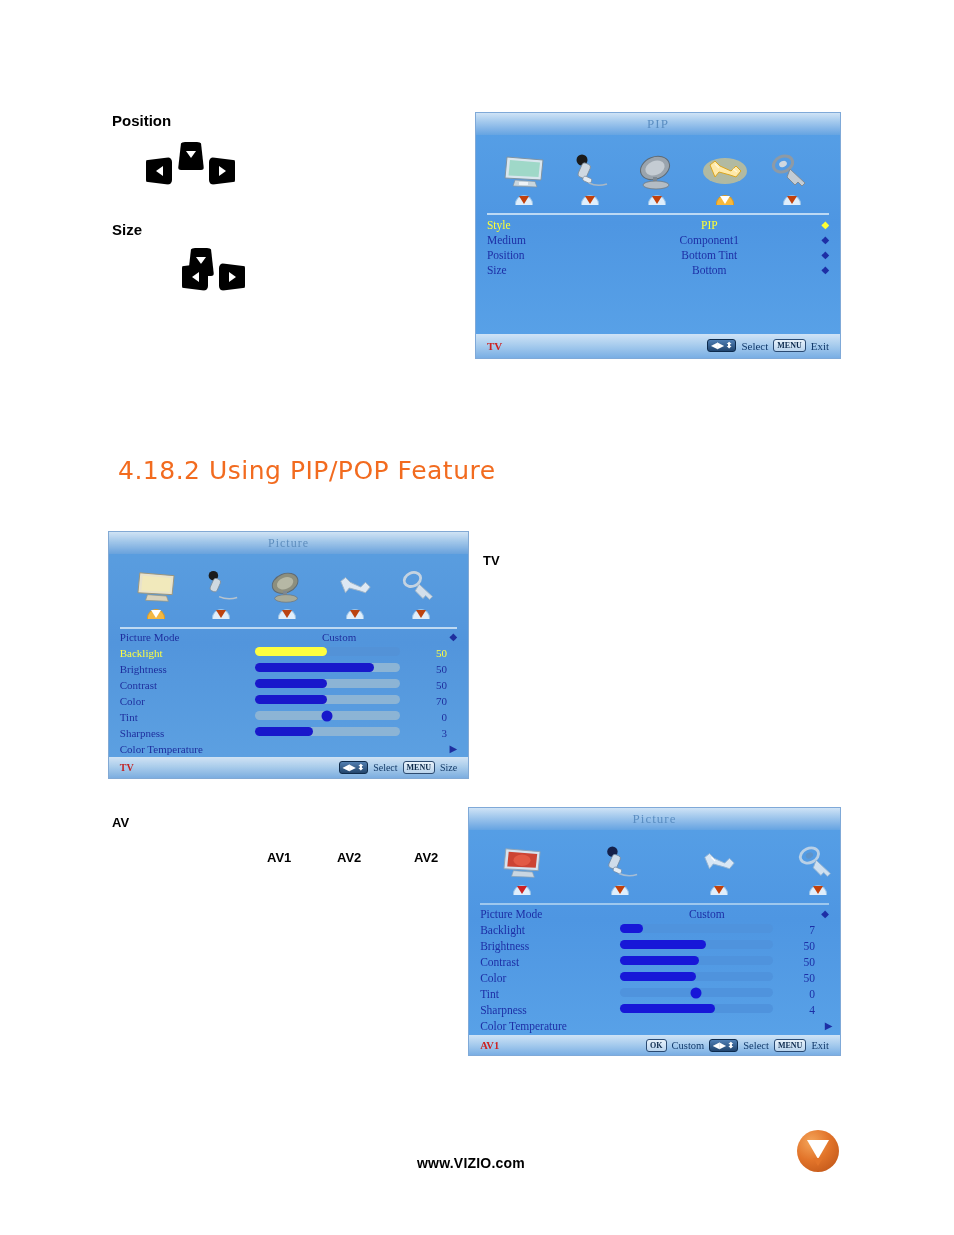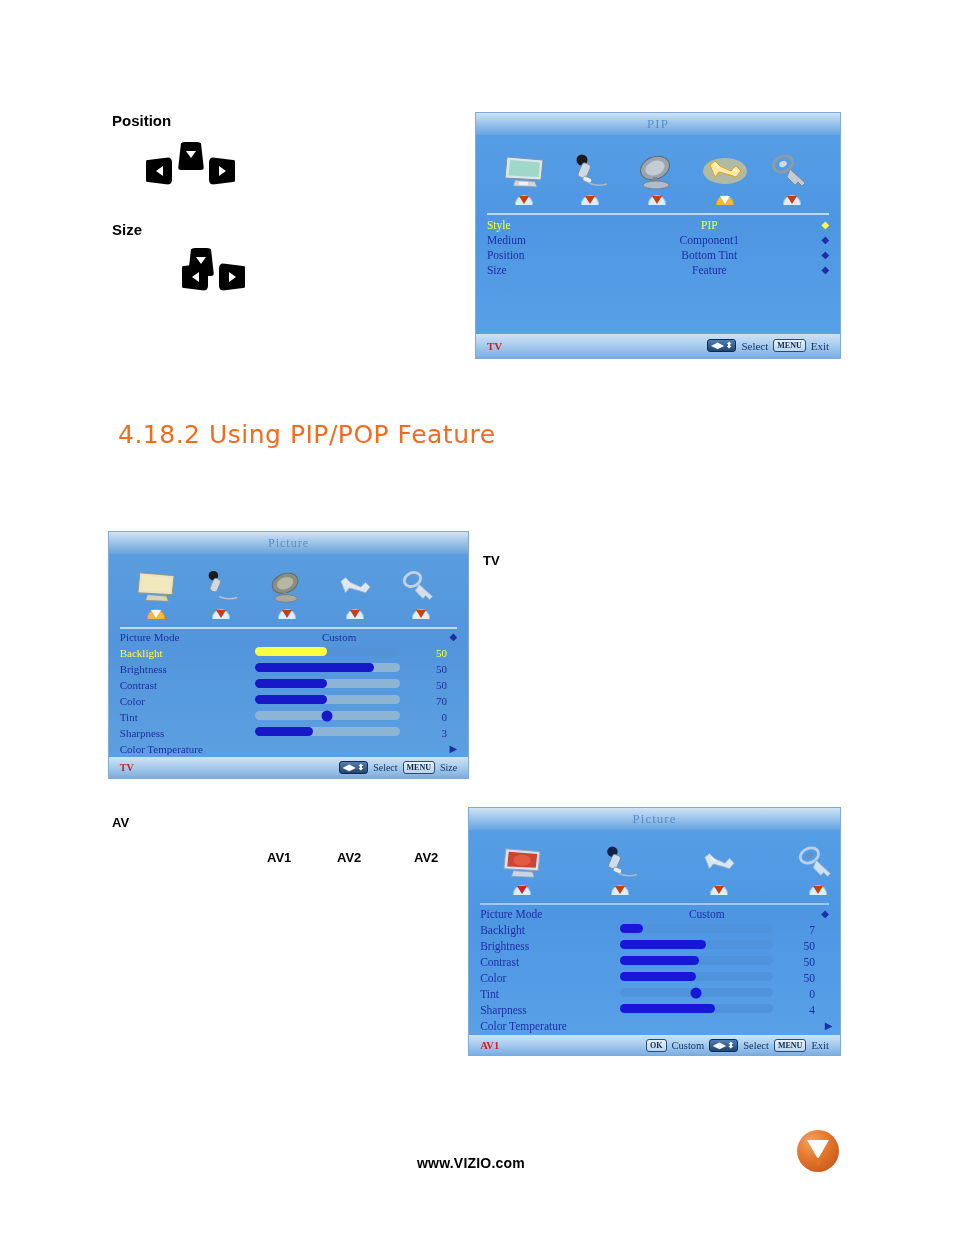--- a/index.html
+++ b/index.html
@@ -48,21 +48,21 @@
     position: relative;
   }
   .tri.down { border-left: 5px solid transparent; border-right: 5px solid transparent; border-top: 7px solid #fff; top:-2px;}
   .tri.lft  { border-top: 5px solid transparent; border-bottom: 5px solid transparent; border-right: 7px solid #fff; }
   .tri.rgt  { border-top: 5px solid transparent; border-bottom: 5px solid transparent; border-left: 7px solid #fff; }
 
   
   .section-heading {
     position: absolute;
     left: 118px;
-    top: 420px;
+    top: 456px;
     font-family: "DejaVu Sans", sans-serif;
     font-size: 25px;
     letter-spacing: 0.5px;
     color: #F26B1F;
     font-weight: normal;
     white-space: nowrap;
   }
 
   
   .osd {
@@ -341,21 +341,21 @@
       <span class="mid">Component1</span>
       <span class="val arrowglyph">◆</span>
     </div>
     <div class="row" style="height:15px;">
       <span class="lbl">Position</span>
       <span class="mid">Bottom Tint</span>
       <span class="val arrowglyph">◆</span>
     </div>
     <div class="row" style="height:15px;">
       <span class="lbl">Size</span>
-      <span class="mid">Feature</span>
+      <span class="mid">Bottom</span>
       <span class="val arrowglyph">◆</span>
     </div>
   </div>
 
   <div class="statusbar" style="font-size:11px;">
     <span class="src">TV</span>
     <span class="hints">
       <span class="keycap dark">◀▶ ⬍</span>
       <span>Select</span>
       <span class="keycap">MENU</span>

